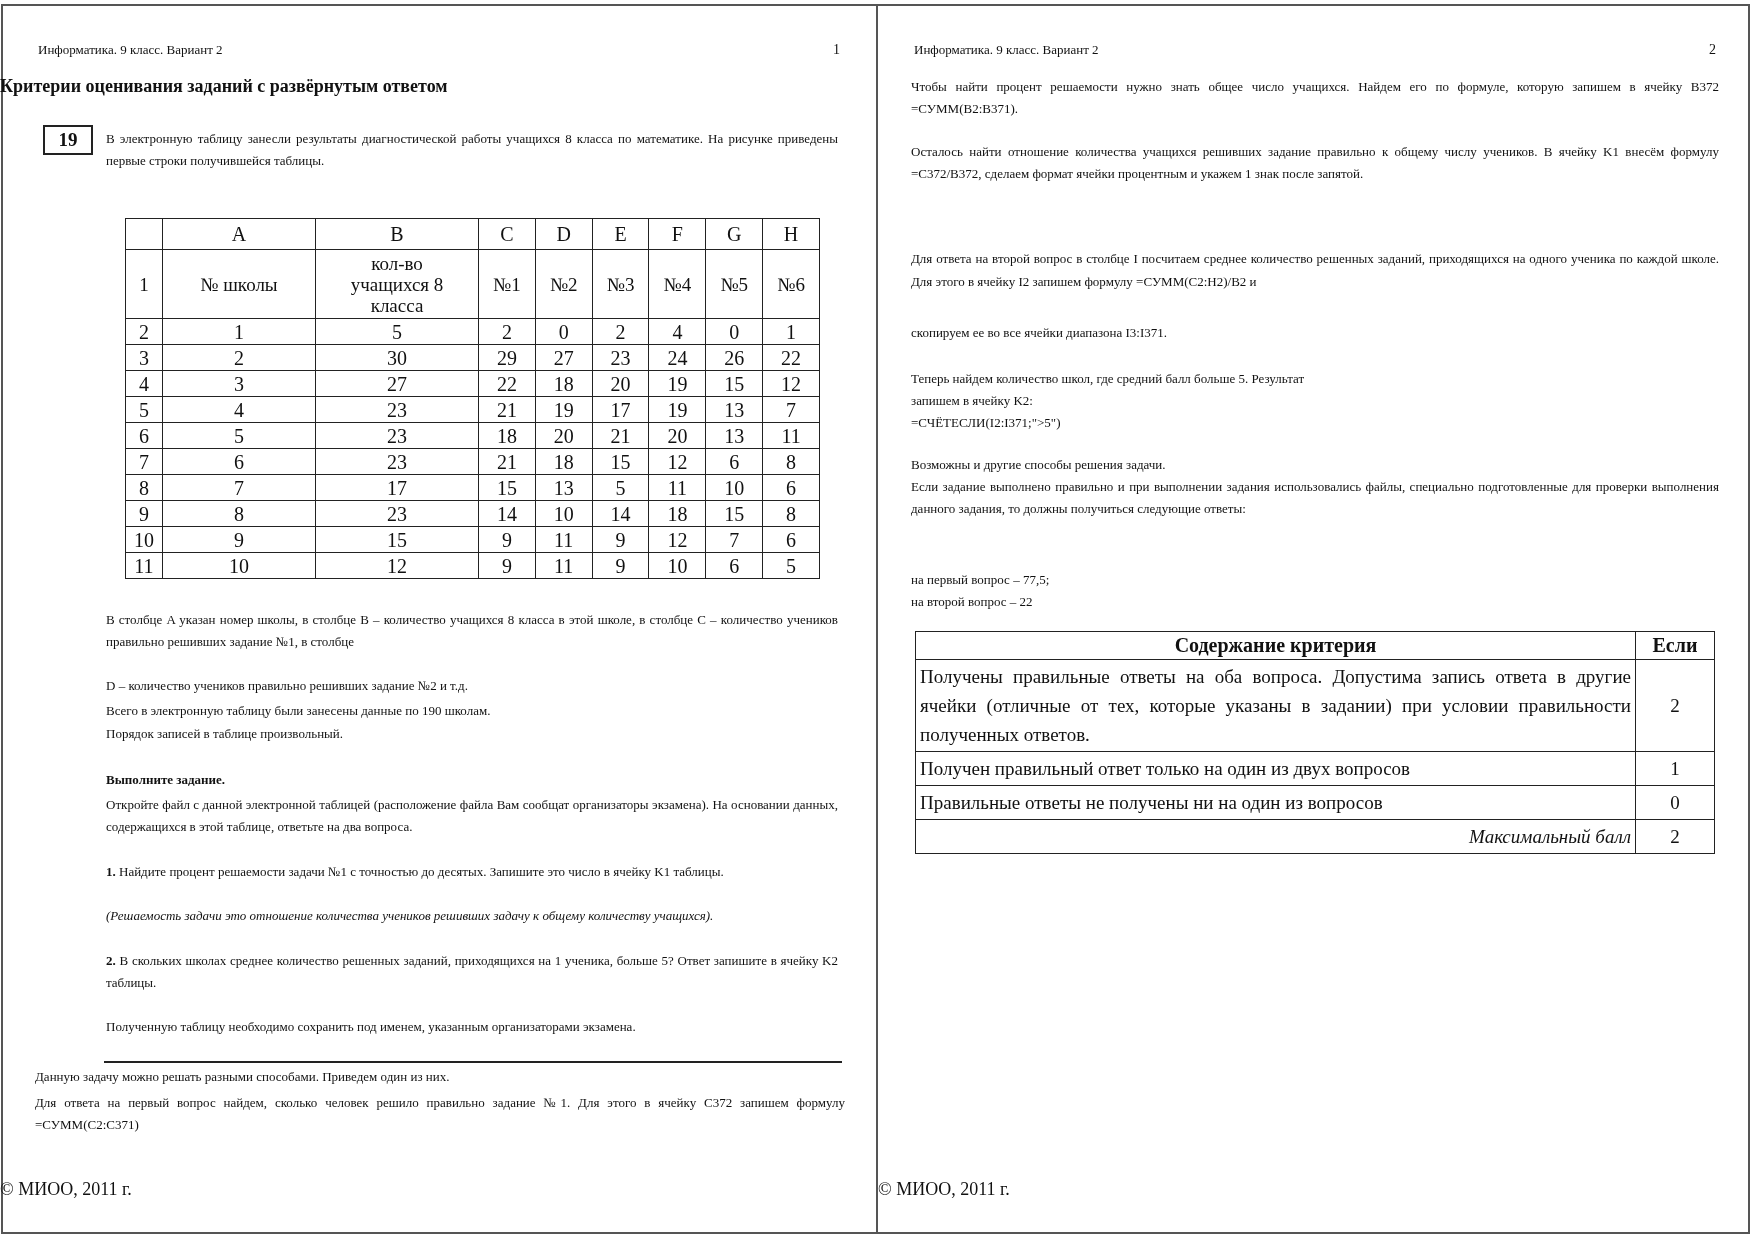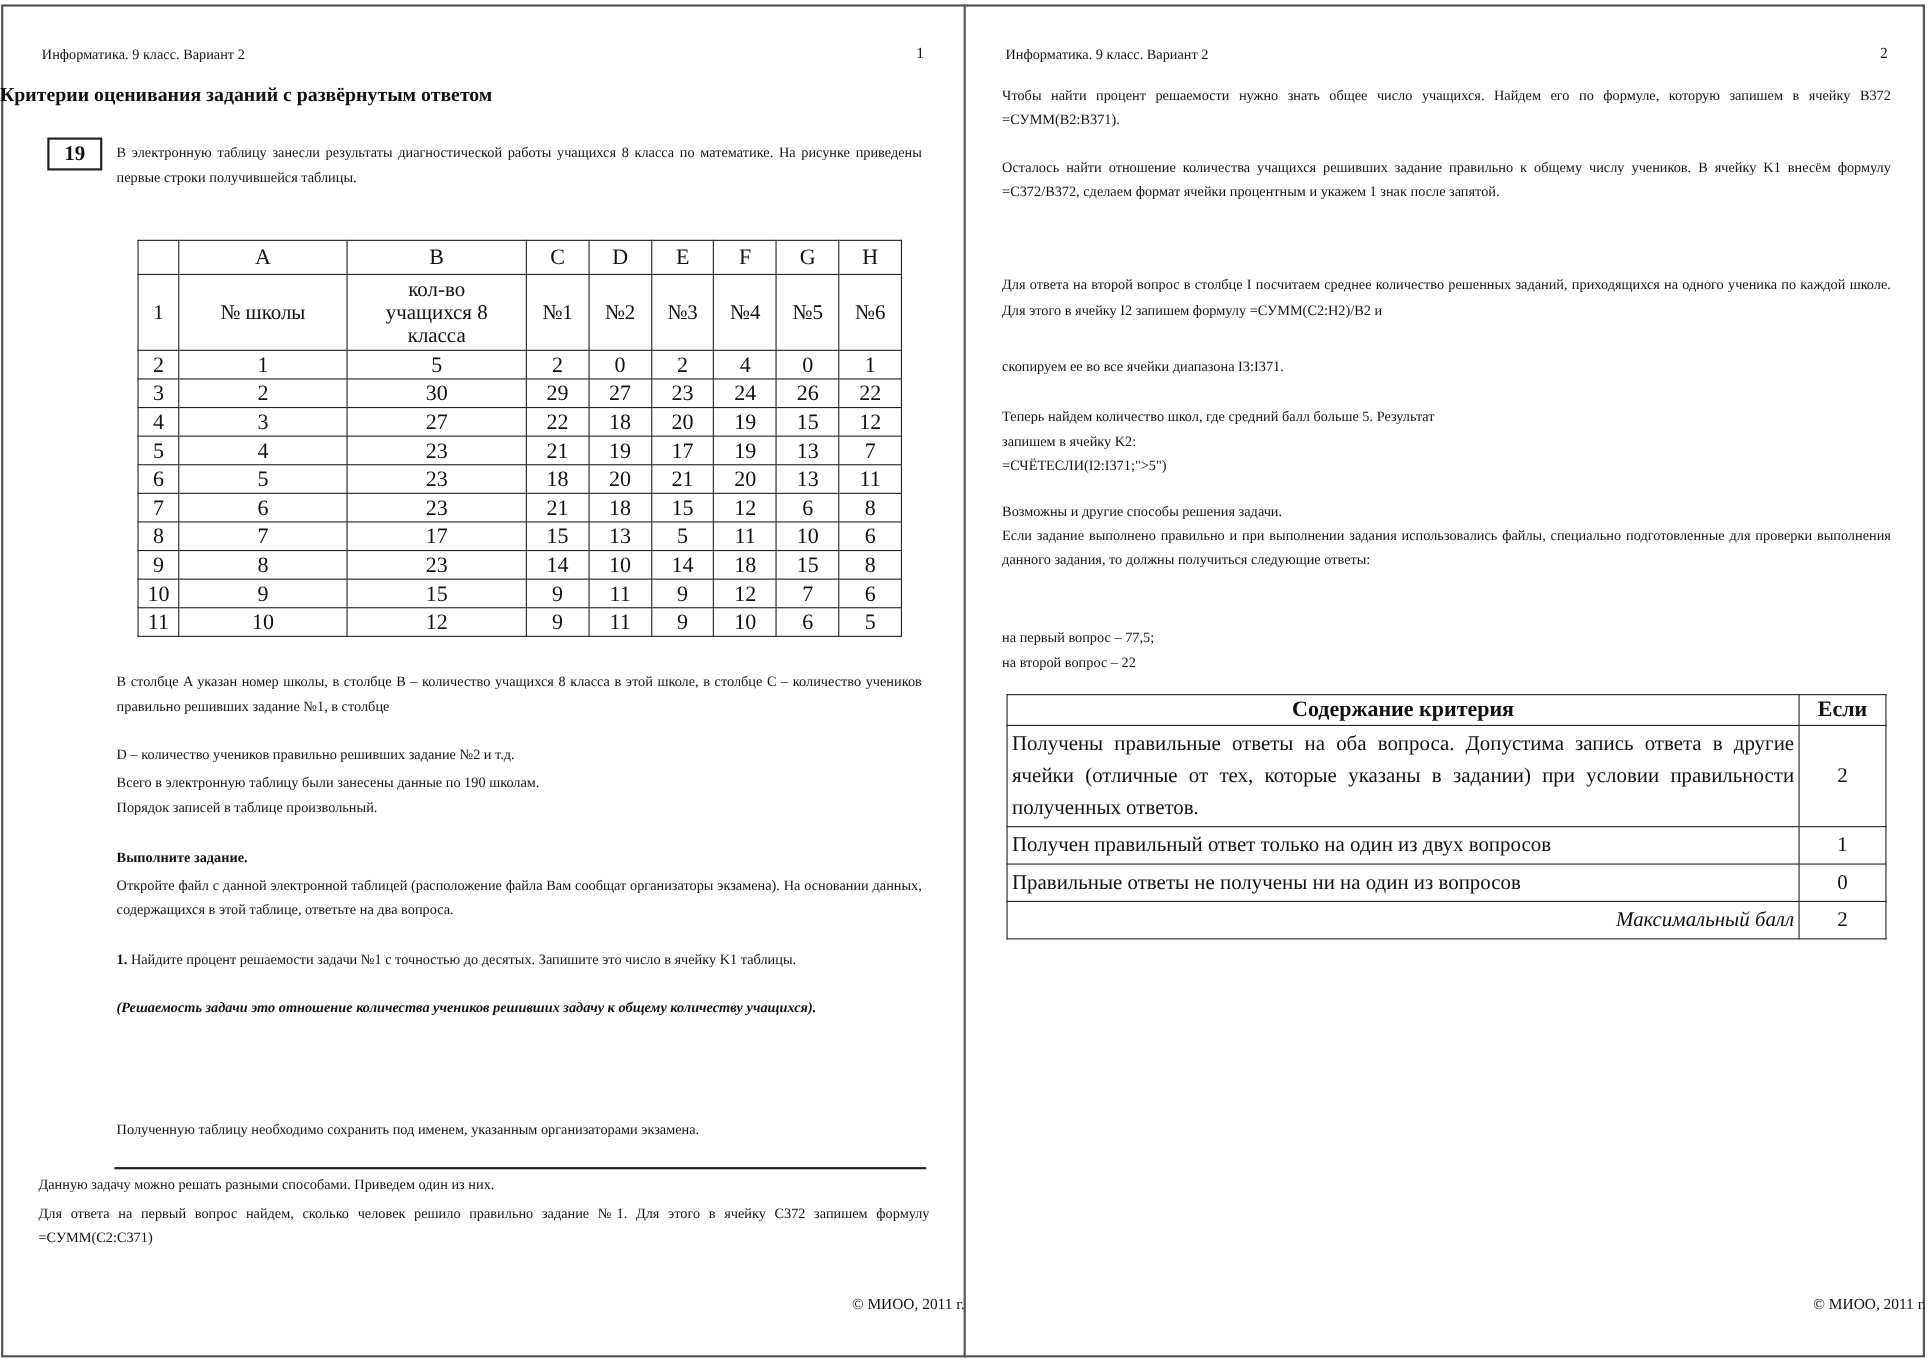--- a/index.html
+++ b/index.html
@@ -49,21 +49,21 @@
     border: 1.5px solid #222; text-align: center; padding: 0; height: 25px; line-height: 24px;
   }
   table.data tr.hdr1 td { height: 30px; }
   table.data tr.hdr2 td { height: 68px; line-height: 21px; font-size: 19px; }
   table.data td.rn { width: 36px; }
 
   .hr {
     position: absolute; left: 104px; top: 1057px; width: 738px; height: 1.5px; background: #222;
   }
   .footer {
-    position: absolute; width: 100%; text-align: right; top: 1175px; font-size: 14px;
+    position: absolute; width: 100%; text-align: left; top: 1175px; font-size: 18px;
     font-family: "Liberation Serif", serif;
   }
 
   table.crit {
     position: absolute; left: 37px; top: 627px; width: 800px;
     border-collapse: collapse; font-size: 19px; font-family: "Liberation Serif", serif;
   }
   table.crit td { border: 1.5px solid #222; padding: 2px 4px; }
   table.crit th {
     border: 1.5px solid #222; font-weight: bold; padding: 2px 4px; font-size: 20px;
@@ -230,22 +230,26 @@
   <div class="p" style="left:106px; top:696px; width:732px;">Всего в электронную таблицу были занесены данные по 190 школам.</div>
   <div class="p" style="left:106px; top:719px; width:732px;">Порядок записей в таблице произвольный.</div>
 
   <div class="p bold" style="left:106px; top:765px; width:732px;">Выполните задание.</div>
   <div class="p" style="left:106px; top:790px; width:732px; text-align-last:left;">Откройте файл с данной электронной таблицей (расположение файла Вам сообщат организаторы экзамена). На основании данных, содержащихся в этой таблице, ответьте на два вопроса.</div>
 
   <div class="p" style="left:106px; top:857px; width:732px; text-align-last:left;">
     <span class="bold">1.</span>
     <span>Найдите процент решаемости задачи №1 с точностью до десятых. Запишите это число в ячейку K1 таблицы.</span>
   </div>
-  <div class="p ital" style="left:106px; top:901px; width:732px; text-align-last:left;font-weight:bold;">(Решаемость задачи это отношение количества учеников решивших задачу к общему количеству учащихся).</div>
-
+  <div class="p ital" style="left:106px; top:901px; width:732px; text-align-last:left;">(Решаемость задачи это отношение количества учеников решивших задачу к общему количеству учащихся).</div>
+
+  <div class="p" style="left:106px; top:946px; width:732px; text-align-last:left;">
+    <span class="bold">2.</span>
+    <span>В скольких школах среднее количество решенных заданий, приходящихся на 1 ученика, больше 5? Ответ запишите в ячейку K2 таблицы.</span>
+  </div>
   <div class="p" style="left:106px; top:1012px; width:732px; text-align-last:left;">Полученную таблицу необходимо сохранить под именем, указанным организаторами экзамена.</div>
 
   <div class="hr"></div>
 
   <div class="p" style="left:35px; top:1062px; width:810px;">Данную задачу можно решать разными способами. Приведем один из них.</div>
   <div class="p" style="left:35px; top:1088px; width:810px; text-align-last:left;">Для ответа на первый вопрос найдем, сколько человек решило правильно задание №1. Для этого в ячейку C372 запишем формулу =СУММ(C2:C371)</div>
 
   <div class="footer">© МИОО, 2011 г.</div>
 </div>
 

